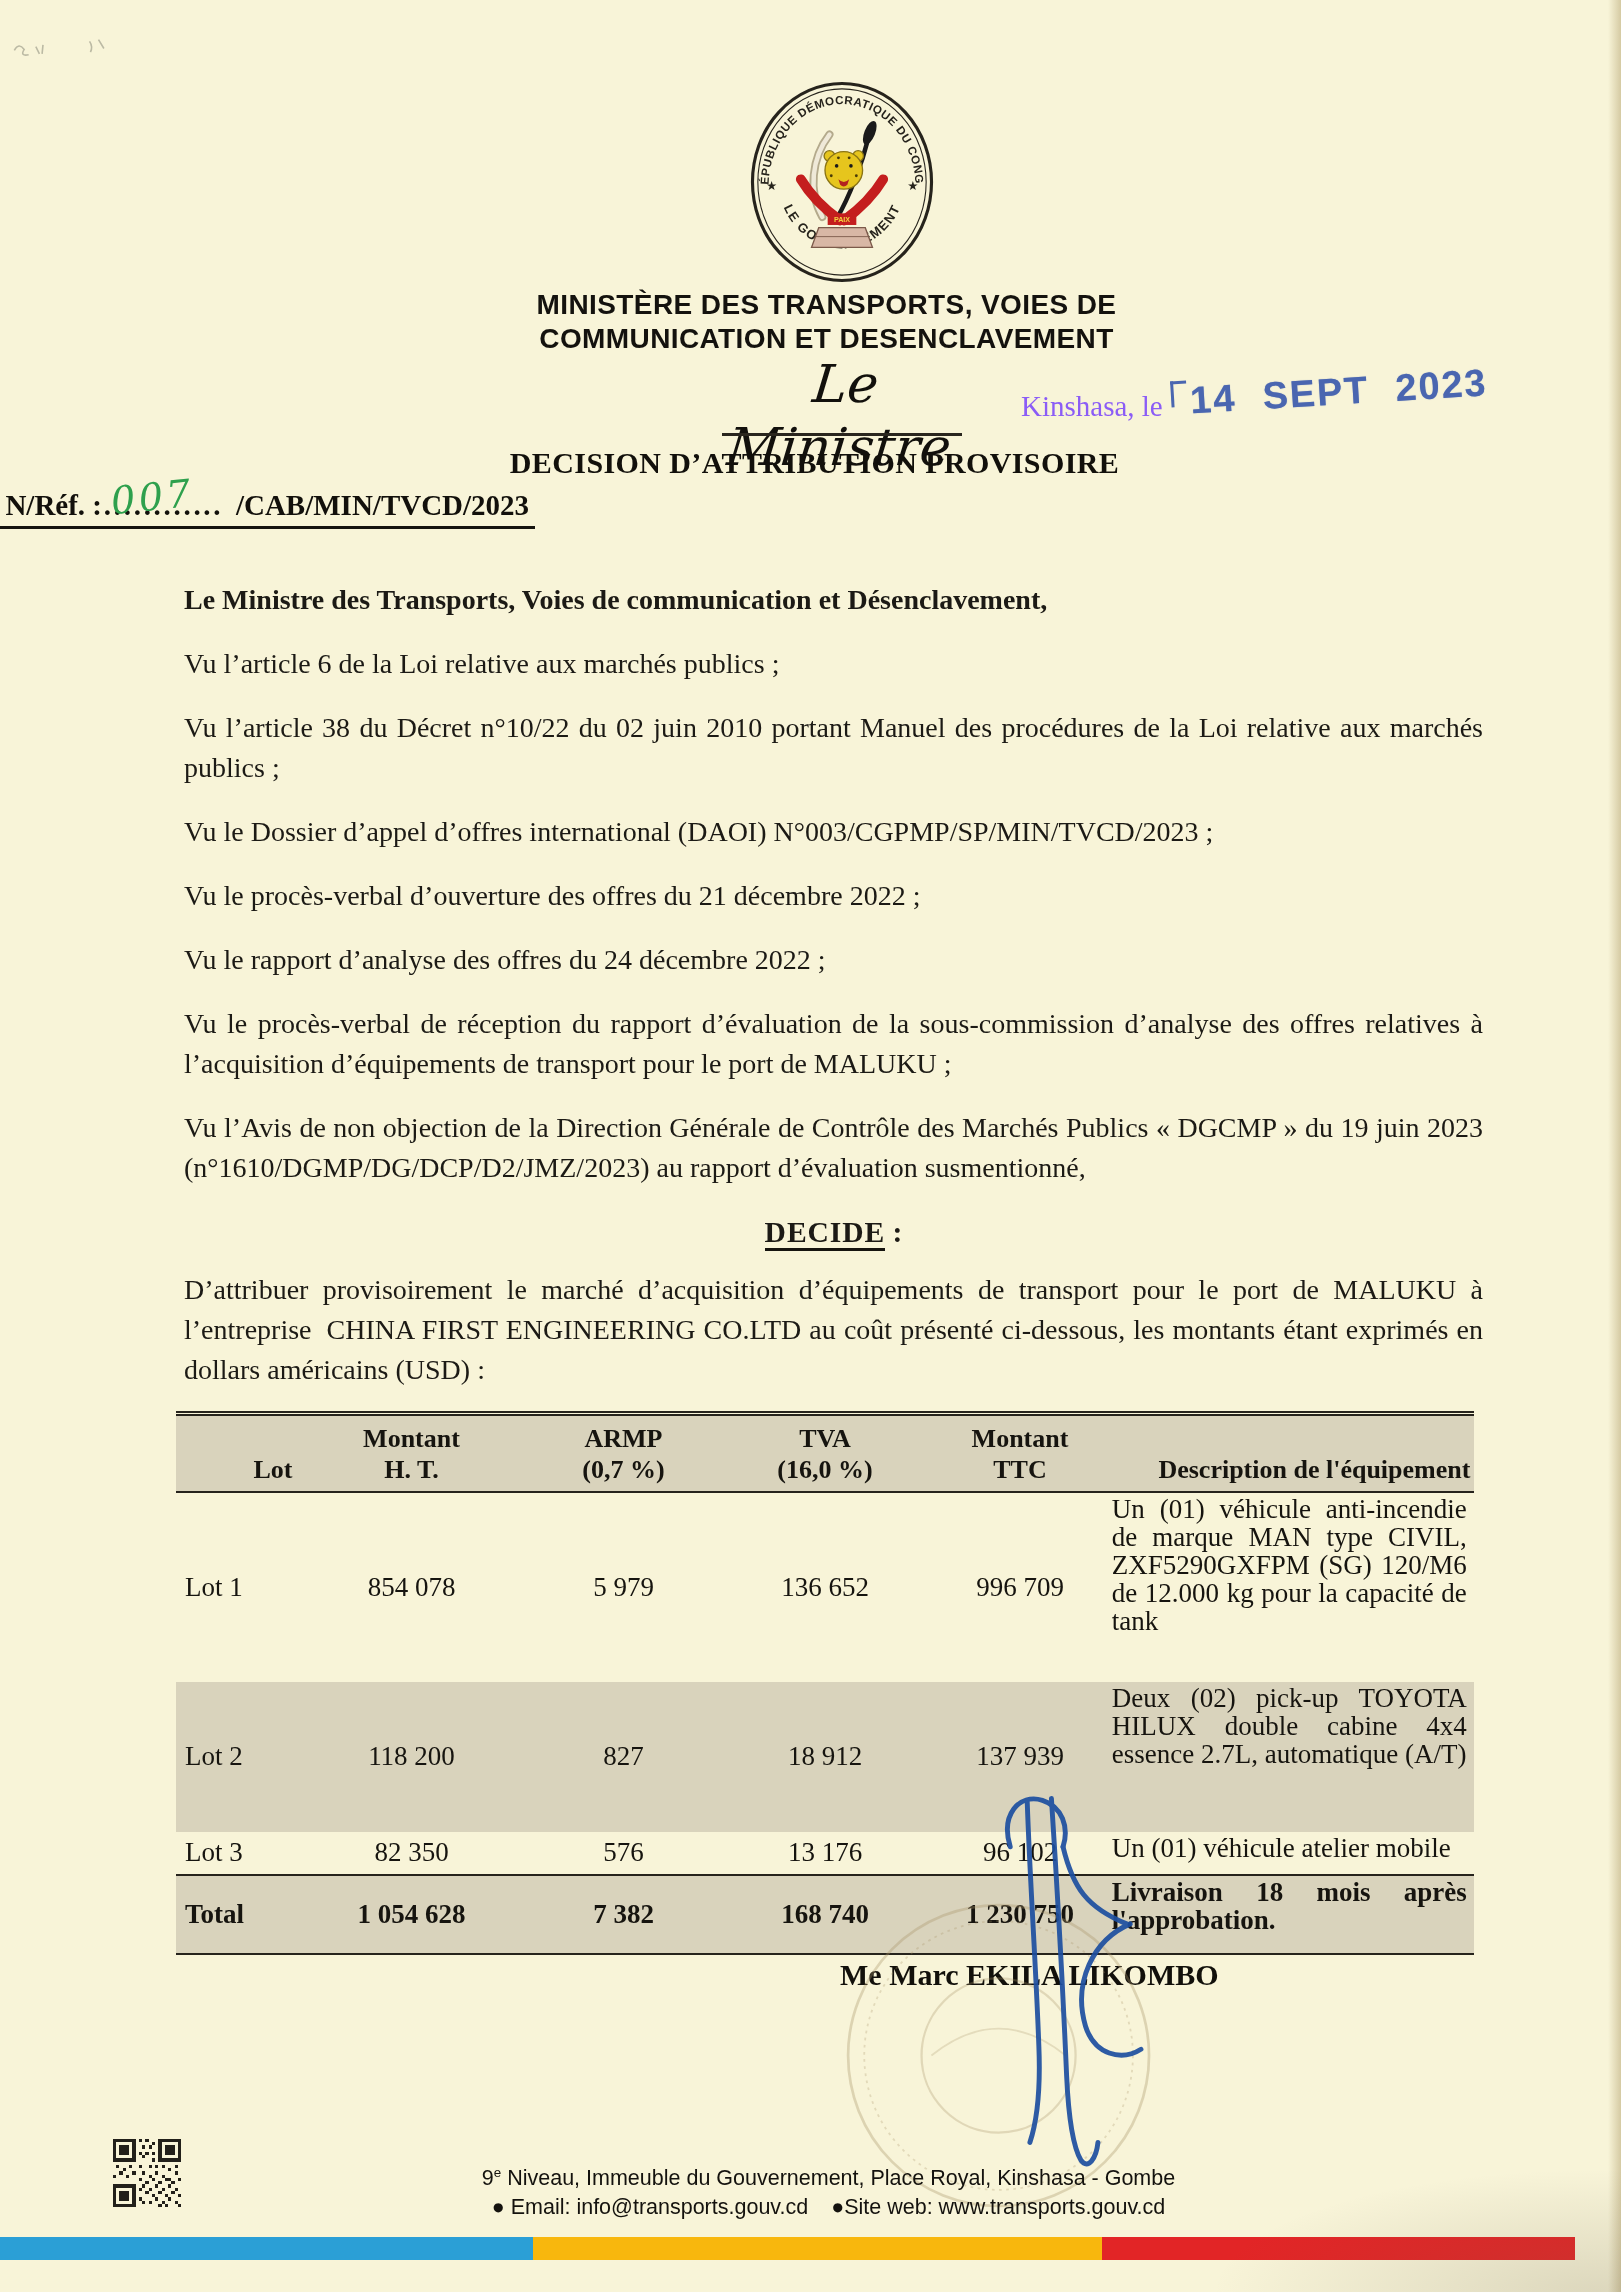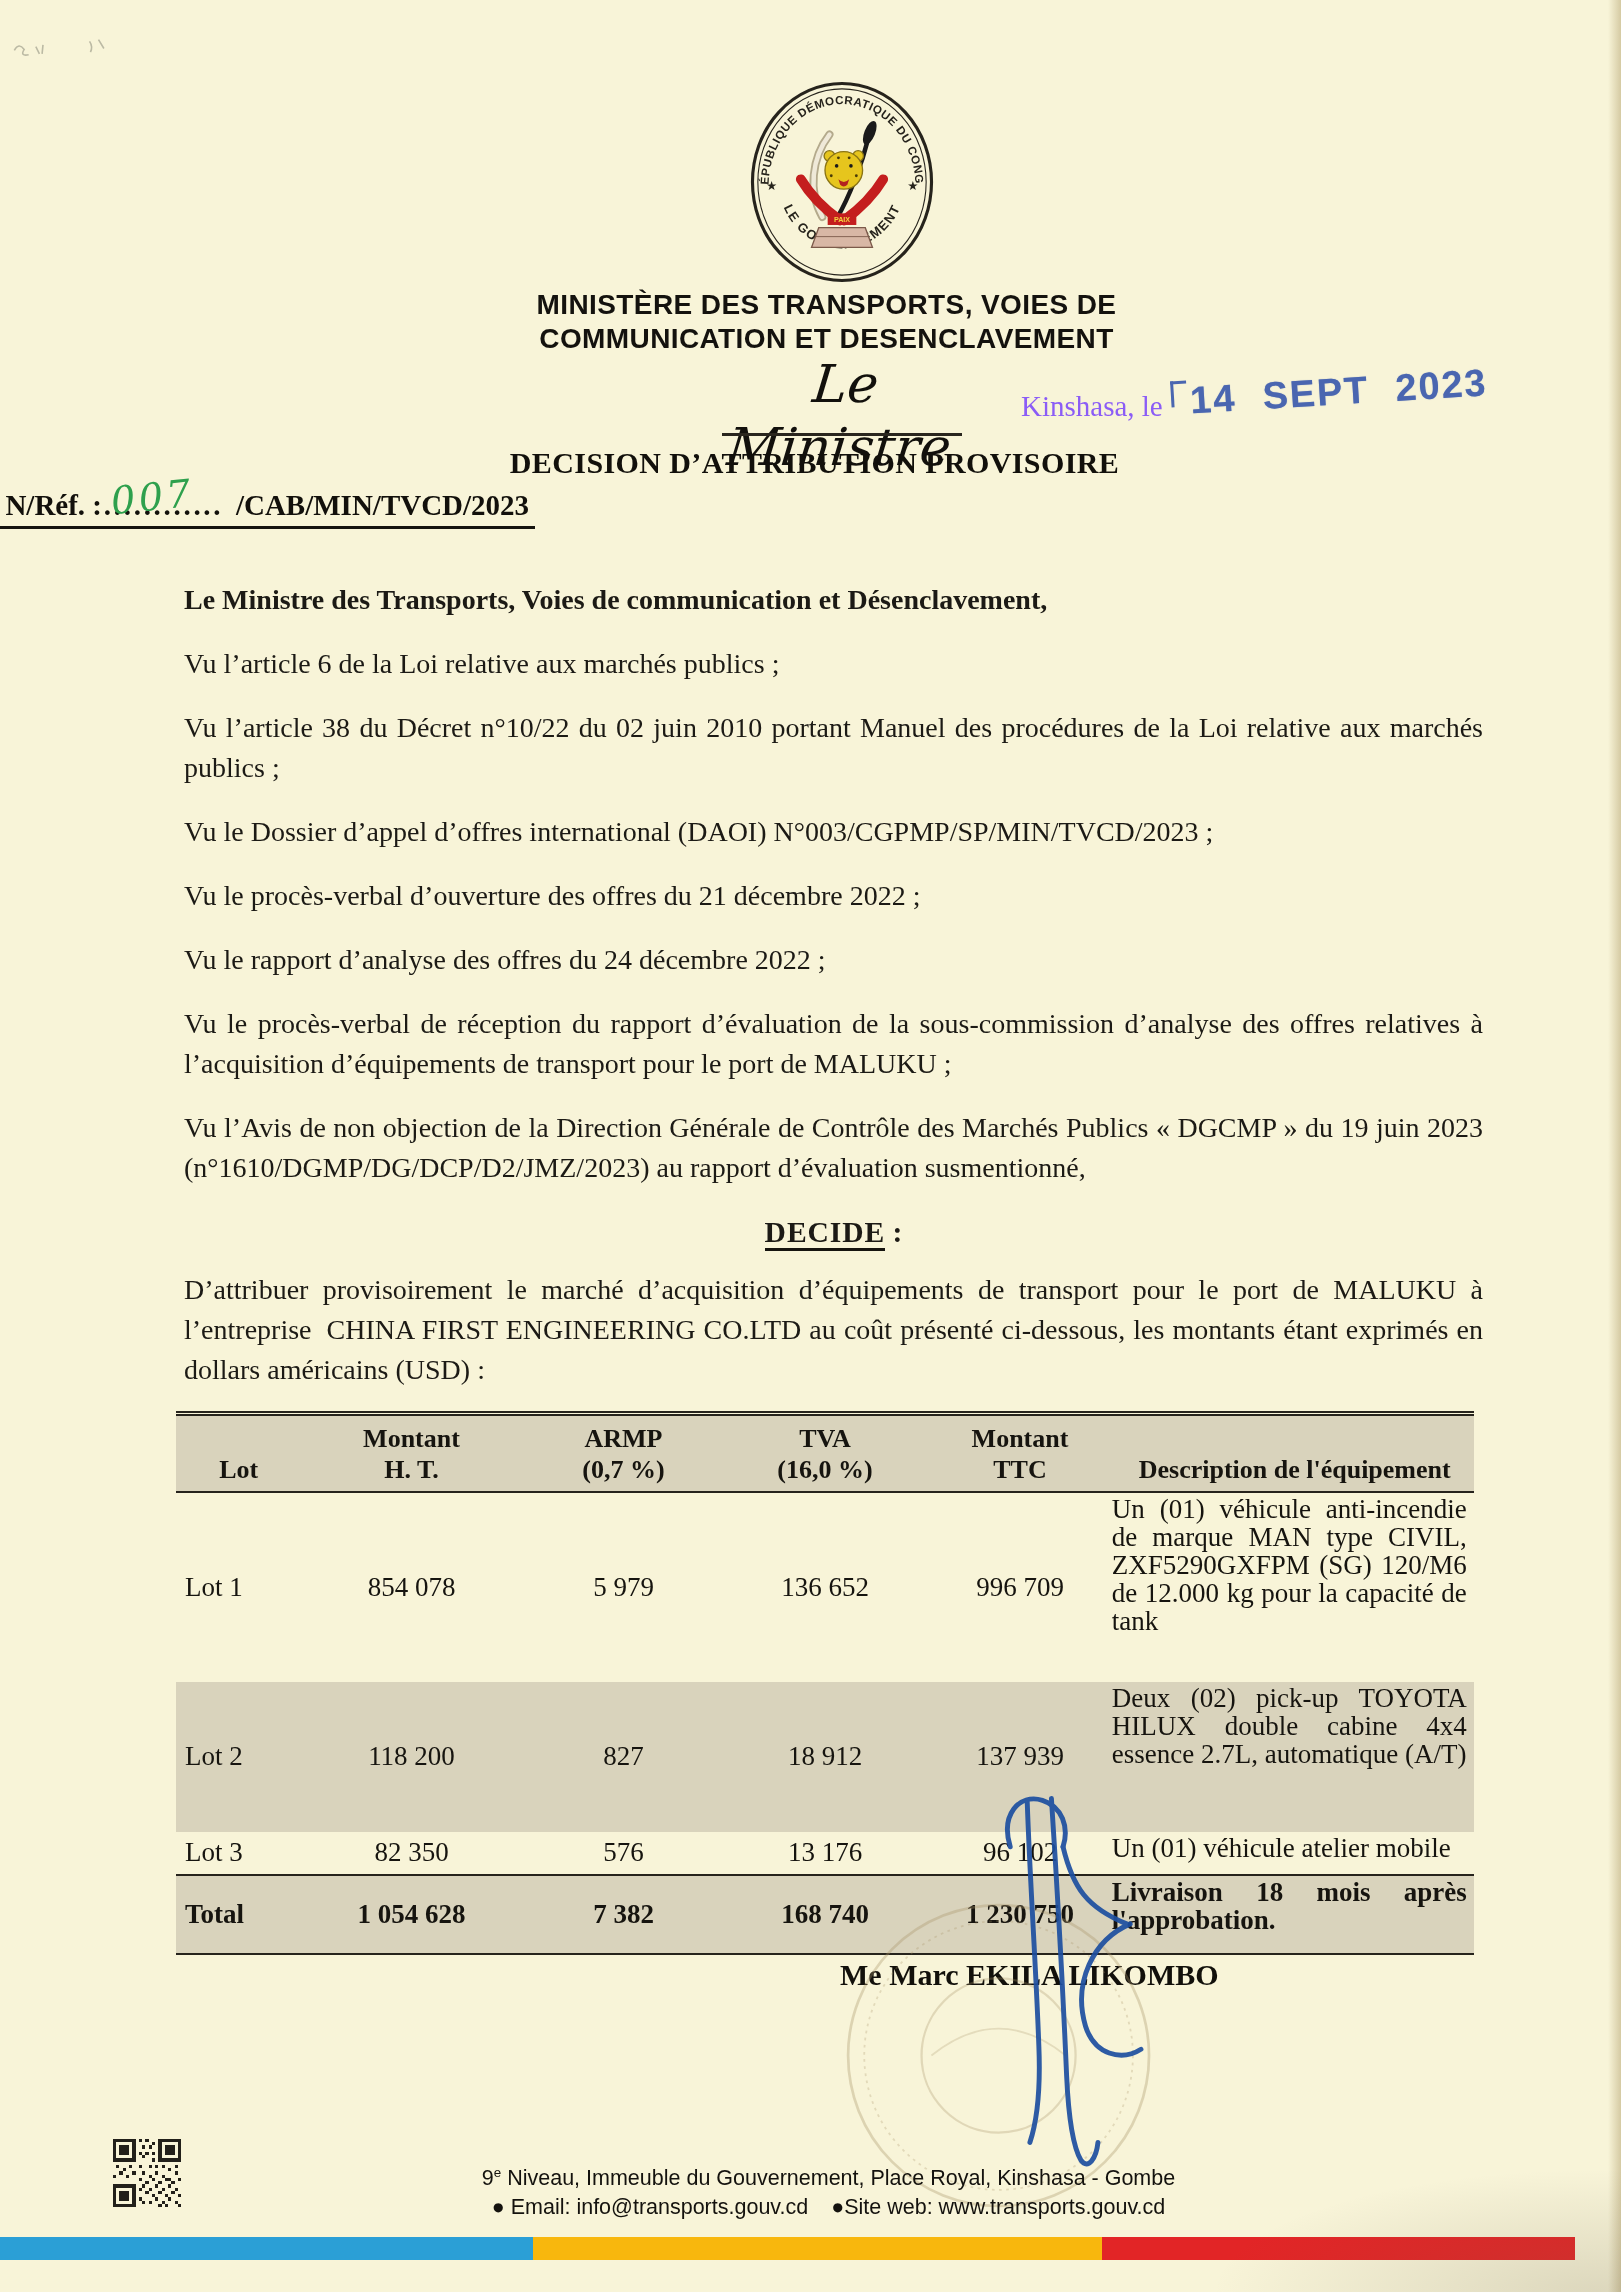--- a/index.html
+++ b/index.html
@@ -43,21 +43,21 @@
   .attrib{margin-top:18px !important;}
   .b{font-weight:normal;margin-left:7px;}
   
   .award-table{position:absolute; left:176px; top:1411px; border-collapse:collapse;
     table-layout:fixed; width:1298px; font-size:27px; color:#16140f;}
   .award-table col.c-lot{width:120px;} .award-table col.c-ht{width:231px;}
   .award-table col.c-armp{width:193px;} .award-table col.c-tva{width:210px;}
   .award-table col.c-ttc{width:180px;} .award-table col.c-desc{width:364px;}
   .award-table thead tr{background:#d9d3bc; border-top:5.4px double #26231c; border-bottom:2.7px solid #26231c;}
   .award-table th{font-size:26px; line-height:31px; vertical-align:bottom; padding:7.2px 3.6px 5.4px 3.6px; font-weight:bold;}
-  .award-table th.al{text-align:center; padding-left:9px;}
+  .award-table th.al{text-align:right; padding-left:9px;}
   .award-table td{vertical-align:middle; text-align:center; padding:1.8px 3.6px;}
   .award-table td.lot{text-align:left; padding-left:9px;}
   .award-table td.desc{text-align:justify; vertical-align:top; line-height:28px; padding:2.7px 7.2px 2.7px 1.8px;}
   .row-shade{background:#d9d3bc;}
   .row-l1{height:190px;} .row-l2{height:150px;} .row-l3{height:43px; border-bottom:2.7px solid #26231c;}
   .row-tot{height:79px; border-bottom:2.7px solid #26231c; font-weight:bold;}
   
   .sig-name{position:absolute; left:840px; top:1958px; font-weight:bold; font-size:30px; color:#12100b;}
   .overlay{position:absolute; left:0; top:0; width:1621px; height:2293px; pointer-events:none;}
   .qr{position:absolute; left:113px; top:2139px; width:68px; height:68px;}

